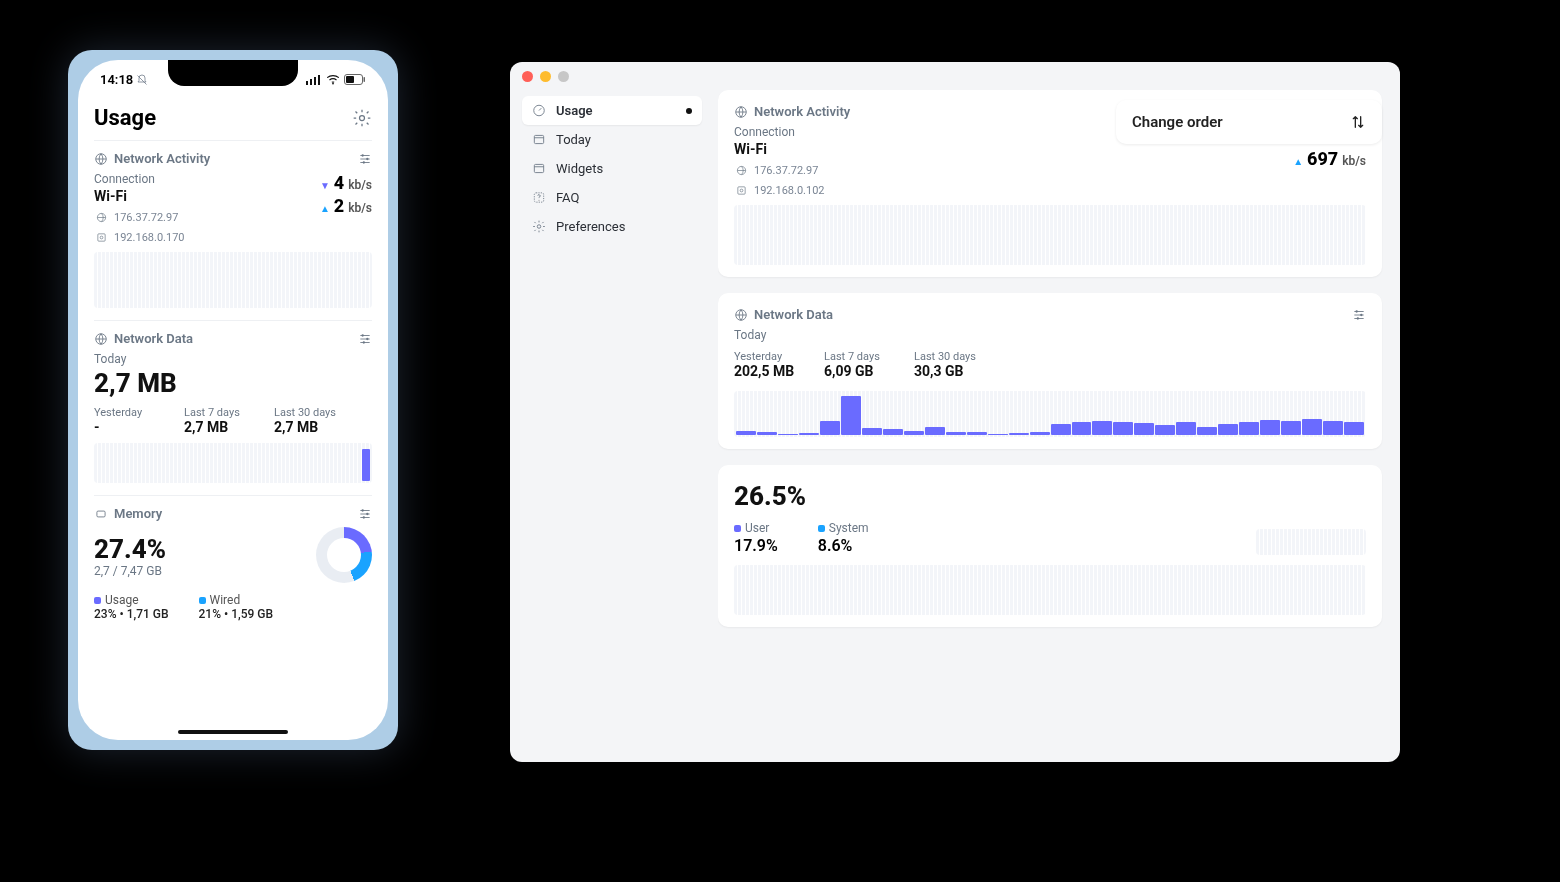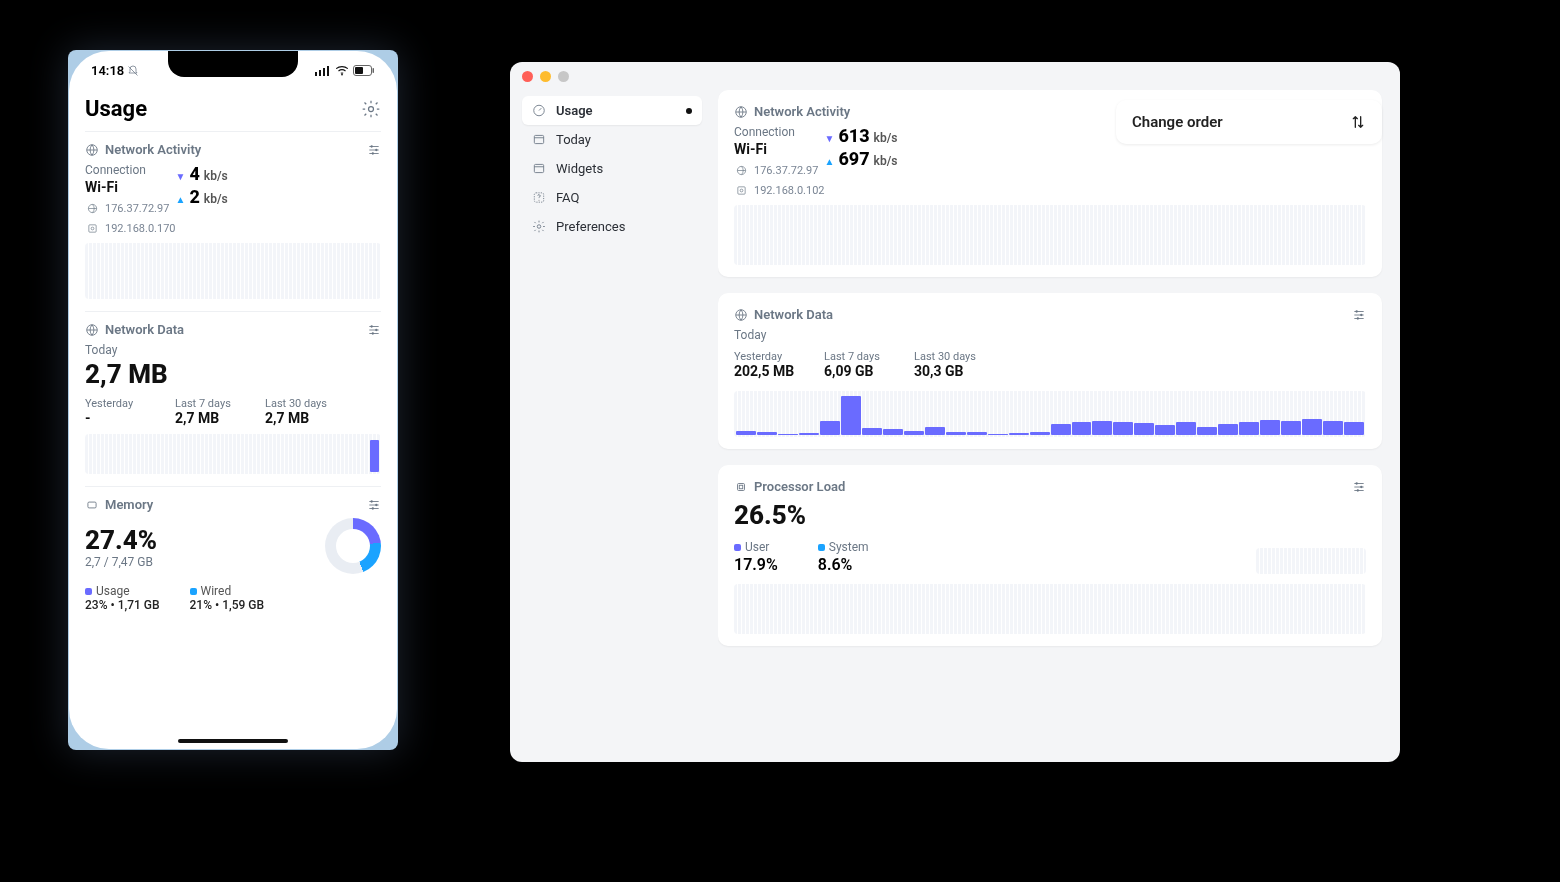--- a/index.html
+++ b/index.html
@@ -3,22 +3,22 @@
 <meta charset="utf-8">
 <style>
   * { box-sizing: border-box; margin: 0; padding: 0; font-family: -apple-system, BlinkMacSystemFont, "Segoe UI", Roboto, sans-serif; }
   body { background: #000; width: 1560px; height: 882px; position: relative; overflow: hidden; }
 
   
   .phone {
     position: absolute; left: 68px; top: 50px;
     width: 330px; height: 700px;
     background: #aecde6;
-    border-radius: 8px;
-    padding: 1px;
+    border-radius: 24px;
+    padding: 10px;
     box-shadow: 0 0 40px rgba(120,150,200,.25), 0 20px 60px rgba(0,0,0,.6);
   }
   .phone-screen {
     width: 100%; height: 100%; background: #fff; border-radius: 40px;
     overflow: hidden; position: relative;
   }
   .notch {
     position: absolute; top: 0; left: 50%; transform: translateX(-50%);
     width: 130px; height: 26px; background: #000; border-radius: 0 0 16px 16px; z-index: 5;
   }
@@ -31,21 +31,21 @@
   .phone-title-row { display: flex; justify-content: space-between; align-items: center; padding: 4px 0 10px; }
   .phone-title { font-size: 22px; font-weight: 700; }
 
   .card {
     border-top: 1px solid #eef0f3; padding: 10px 0 12px;
   }
   .card-header { display: flex; justify-content: space-between; align-items: center; color: #6b7785; font-size: 13px; margin-bottom: 6px; }
   .card-header-left { display: flex; align-items: center; gap: 6px; font-weight: 600; }
   .ic { width: 14px; height: 14px; display: inline-flex; align-items: center; justify-content: center; }
 
-  .net-row { display: flex; justify-content: flex-start; }
+  .net-row { display: flex; justify-content: space-between; }
   .net-left { font-size: 12px; color: #6b7785; }
   .net-left .conn-val { font-weight: 700; color: #111; font-size: 14px; margin-top: 2px; }
   .ip-row { display: flex; align-items: center; gap: 6px; font-size: 11px; color: #7a8594; margin-top: 6px; }
   .rate { display: flex; align-items: baseline; gap: 4px; margin-bottom: 2px; }
   .rate .tri { font-size: 10px; }
   .rate .num { font-size: 18px; font-weight: 800; }
   .rate .unit { font-size: 12px; color: #555; font-weight: 600; }
   .tri-down { color: #6a6bff; }
   .tri-up   { color: #1aa3ff; }
 
@@ -993,39 +993,20 @@
               <div class="bar" style="flex: 1 1 0%; background: rgb(106, 107, 255); height: 30%;"></div>
               <div class="bar" style="flex: 1 1 0%; background: rgb(106, 107, 255); height: 36.6667%;"></div>
               <div class="bar" style="flex: 1 1 0%; background: rgb(106, 107, 255); height: 33.3333%;"></div>
               <div class="bar" style="flex: 1 1 0%; background: rgb(106, 107, 255); height: 38.3333%;"></div>
               <div class="bar" style="flex: 1 1 0%; background: rgb(106, 107, 255); height: 33.3333%;"></div>
               <div class="bar" style="flex: 1 1 0%; background: rgb(106, 107, 255); height: 30%;"></div>
             </div>
         </div>
 
         <div class="wcard">
-          <div class="card-header">
-            <div class="card-header-left">
-              <span class="ic">
-                  <svg width="14" height="14" viewBox="0 0 24 24">
-                    <rect x="6" y="6" width="12" height="12" rx="2" class="icon-g"></rect>
-                    <rect x="9" y="9" width="6" height="6" class="icon-g"></rect>
-                  </svg>
-                </span>
-              <span>Processor Load</span>
-            </div>
-            <span>
-                <svg width="14" height="14" viewBox="0 0 24 24">
-                  <path d="M4 6h16M4 12h16M4 18h16" class="icon-g"></path>
-                  <circle cx="8" cy="6" r="2" fill="#6b7785"></circle>
-                  <circle cx="16" cy="12" r="2" fill="#6b7785"></circle>
-                  <circle cx="10" cy="18" r="2" fill="#6b7785"></circle>
-                </svg>
-              </span>
-          </div>
           <div class="big-val" style="font-size:26px">26.5%</div>
           <div style="display:flex;align-items:flex-end;justify-content:space-between;margin-top:6px">
             <div style="display:flex;gap:40px">
               <div><span class="dot" style="display:inline-block;width:7px;height:7px;border-radius:2px;background:#6a6bff;margin-right:4px"></span><span class="sub">User</span><br><span style="font-weight:600">17.9%</span></div>
               <div><span class="dot" style="display:inline-block;width:7px;height:7px;border-radius:2px;background:#1aa3ff;margin-right:4px"></span><span class="sub">System</span><br><span style="font-weight:600">8.6%</span></div>
             </div>
             <div class="mini-chart" style="height:26px;width:110px;margin:0">
                 <div style="display: flex; flex-direction: column; justify-content: flex-end; flex: 1 1 0%; gap: 0px;">
                   <div style="width: 100%; background: rgb(106, 107, 255); height: 75%;"></div>
                   <div style="width: 100%; background: rgb(26, 163, 255); height: 30%;"></div>

